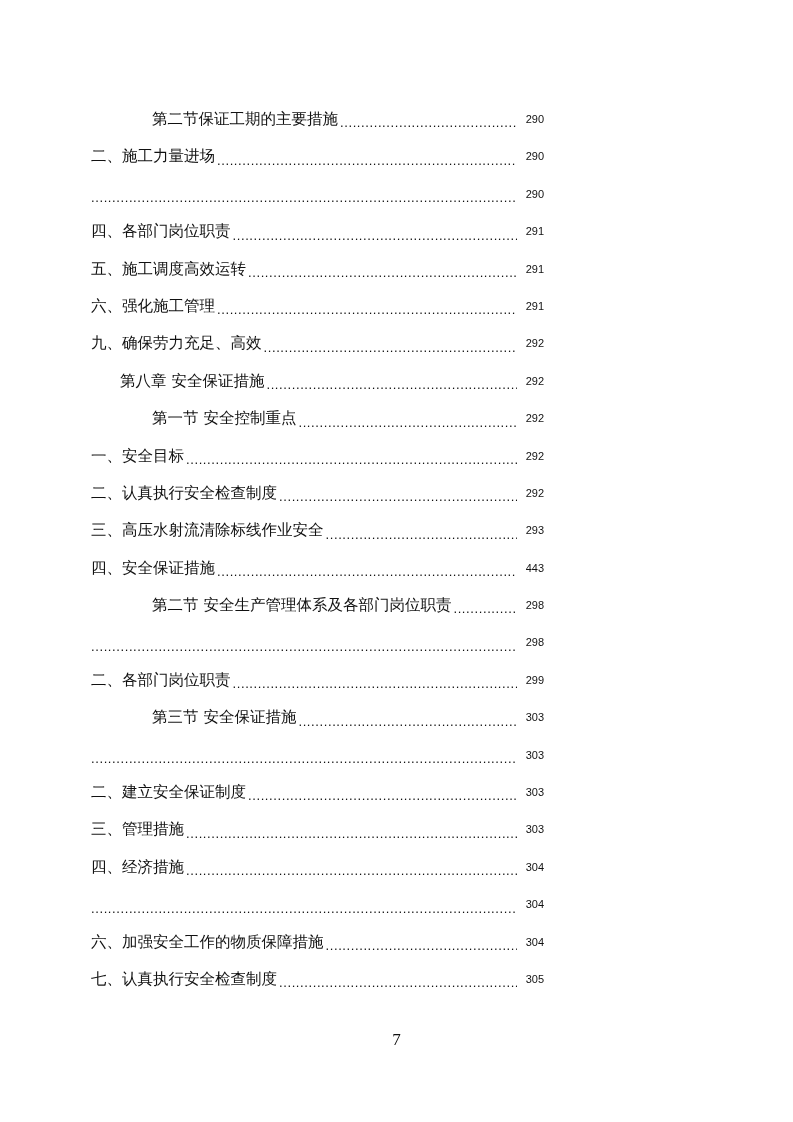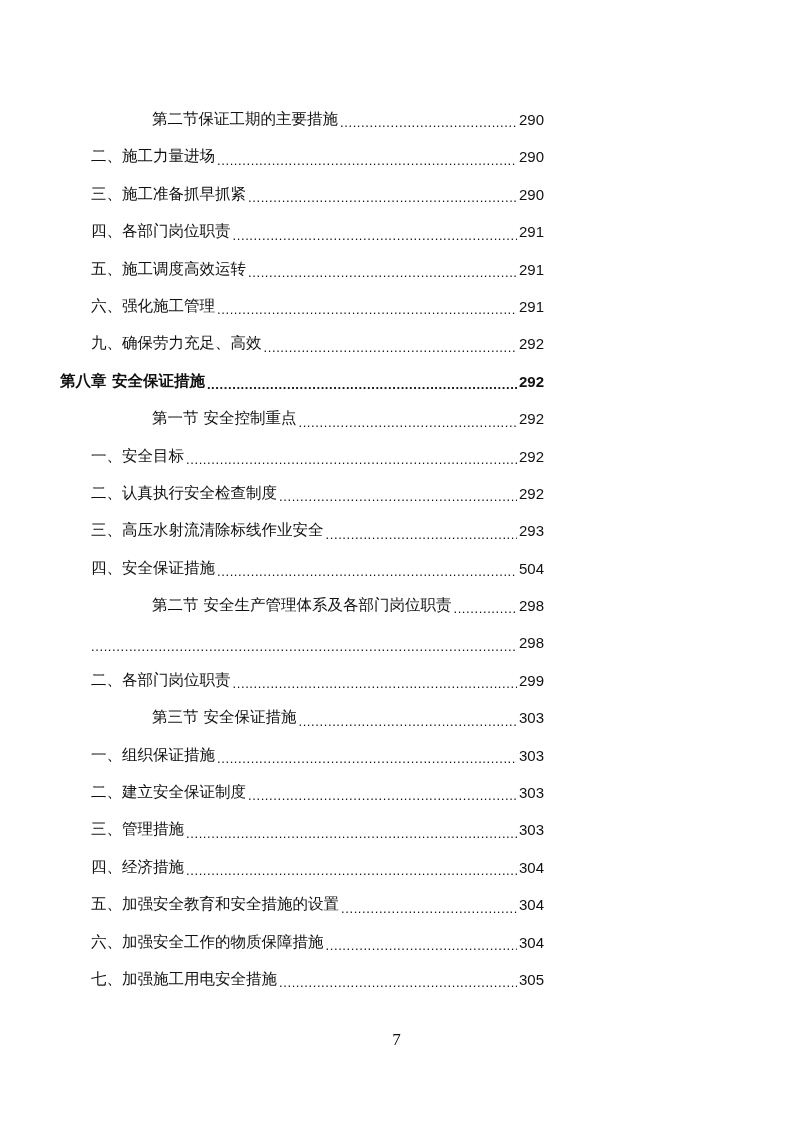--- a/index.html
+++ b/index.html
@@ -24,21 +24,21 @@
     .toc-row {
       position: relative;
       height: 37.4px;
       display: flex;
       align-items: center;
       box-sizing: border-box;
       padding-right: 121px;
       font-size: 15.5px;
       line-height: 37.4px;
     }
-    .toc-row.level-chapter { padding-left: 60px; font-weight: bold; }
+    .toc-row.level-chapter { padding-left: 120px; font-weight: normal; }
     .toc-row.level-section { padding-left: 152px; }
     .toc-row.level-item { padding-left: 91px; }
     .toc-title {
       white-space: nowrap;
       flex: 0 0 auto;
       padding-right: 2px;
     }
     .toc-leader {
       flex: 1 1 auto;
       overflow: hidden;
@@ -52,21 +52,21 @@
       left: 0;
       bottom: 9px;
       line-height: 12px;
       font-size: 13px;
       letter-spacing: 0.6px;
       font-family: "Liberation Sans", sans-serif;
     }
     .toc-page {
       flex: 0 0 auto;
       font-family: "Liberation Sans", sans-serif;
-      font-size: 15px;
+      font-size: 11px;
       text-align: right;
       min-width: 26px;
       padding-left: 1px;
     }
     .page-number {
       position: absolute;
       left: 0;
       width: 793px;
       top: 1030px;
       text-align: center;
@@ -82,21 +82,20 @@
     <span class="toc-title">第二节保证工期的主要措施</span>
     <span class="toc-leader"></span>
     <span class="toc-page">290</span>
   </div>
   <div class="toc-row level-item">
     <span class="toc-title">二、施工力量进场</span>
     <span class="toc-leader"></span>
     <span class="toc-page">290</span>
   </div>
   <div class="toc-row level-item">
-    <span class="toc-title">三、施工准备抓早抓紧</span>
     <span class="toc-leader"></span>
     <span class="toc-page">290</span>
   </div>
   <div class="toc-row level-item">
     <span class="toc-title">四、各部门岗位职责</span>
     <span class="toc-leader"></span>
     <span class="toc-page">291</span>
   </div>
   <div class="toc-row level-item">
     <span class="toc-title">五、施工调度高效运转</span>
@@ -134,21 +133,21 @@
     <span class="toc-page">292</span>
   </div>
   <div class="toc-row level-item">
     <span class="toc-title">三、高压水射流清除标线作业安全</span>
     <span class="toc-leader"></span>
     <span class="toc-page">293</span>
   </div>
   <div class="toc-row level-item">
     <span class="toc-title">四、安全保证措施</span>
     <span class="toc-leader"></span>
-    <span class="toc-page">504</span>
+    <span class="toc-page">443</span>
   </div>
   <div class="toc-row level-section">
     <span class="toc-title">第二节  安全生产管理体系及各部门岗位职责</span>
     <span class="toc-leader"></span>
     <span class="toc-page">298</span>
   </div>
   <div class="toc-row level-item">
     <span class="toc-leader"></span>
     <span class="toc-page">298</span>
   </div>
@@ -156,49 +155,47 @@
     <span class="toc-title">二、各部门岗位职责</span>
     <span class="toc-leader"></span>
     <span class="toc-page">299</span>
   </div>
   <div class="toc-row level-section">
     <span class="toc-title">第三节  安全保证措施</span>
     <span class="toc-leader"></span>
     <span class="toc-page">303</span>
   </div>
   <div class="toc-row level-item">
-    <span class="toc-title">一、组织保证措施</span>
     <span class="toc-leader"></span>
     <span class="toc-page">303</span>
   </div>
   <div class="toc-row level-item">
     <span class="toc-title">二、建立安全保证制度</span>
     <span class="toc-leader"></span>
     <span class="toc-page">303</span>
   </div>
   <div class="toc-row level-item">
     <span class="toc-title">三、管理措施</span>
     <span class="toc-leader"></span>
     <span class="toc-page">303</span>
   </div>
   <div class="toc-row level-item">
     <span class="toc-title">四、经济措施</span>
     <span class="toc-leader"></span>
     <span class="toc-page">304</span>
   </div>
   <div class="toc-row level-item">
-    <span class="toc-title">五、加强安全教育和安全措施的设置</span>
     <span class="toc-leader"></span>
     <span class="toc-page">304</span>
   </div>
   <div class="toc-row level-item">
     <span class="toc-title">六、加强安全工作的物质保障措施</span>
     <span class="toc-leader"></span>
     <span class="toc-page">304</span>
   </div>
   <div class="toc-row level-item">
-    <span class="toc-title">七、加强施工用电安全措施</span>
+    <span class="toc-title">七、认真执行安全检查制度</span>
     <span class="toc-leader"></span>
     <span class="toc-page">305</span>
   </div>
 </div>
 
 <div class="page-number">7</div>
 
 </body></html>

